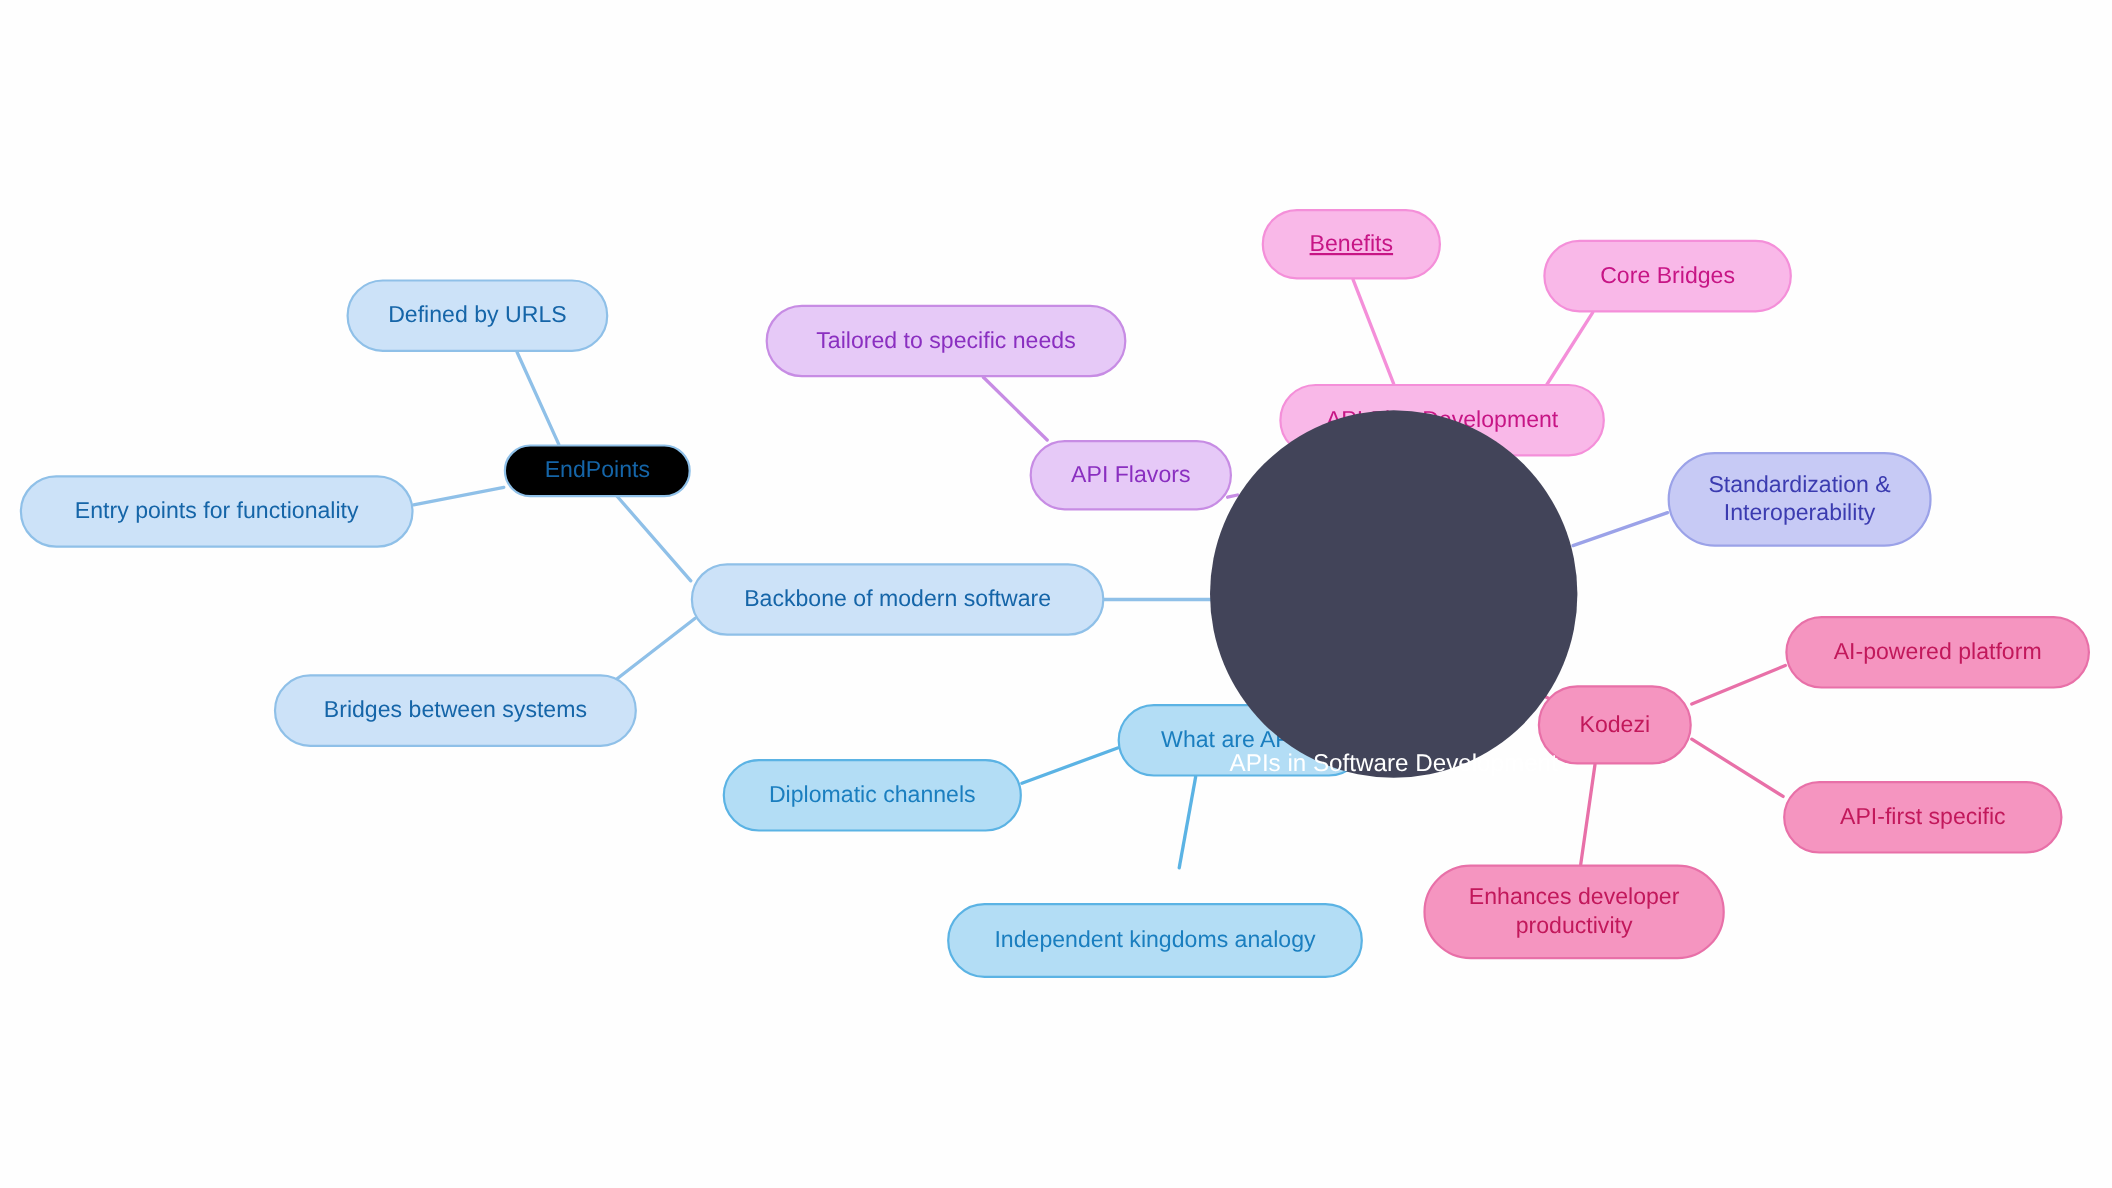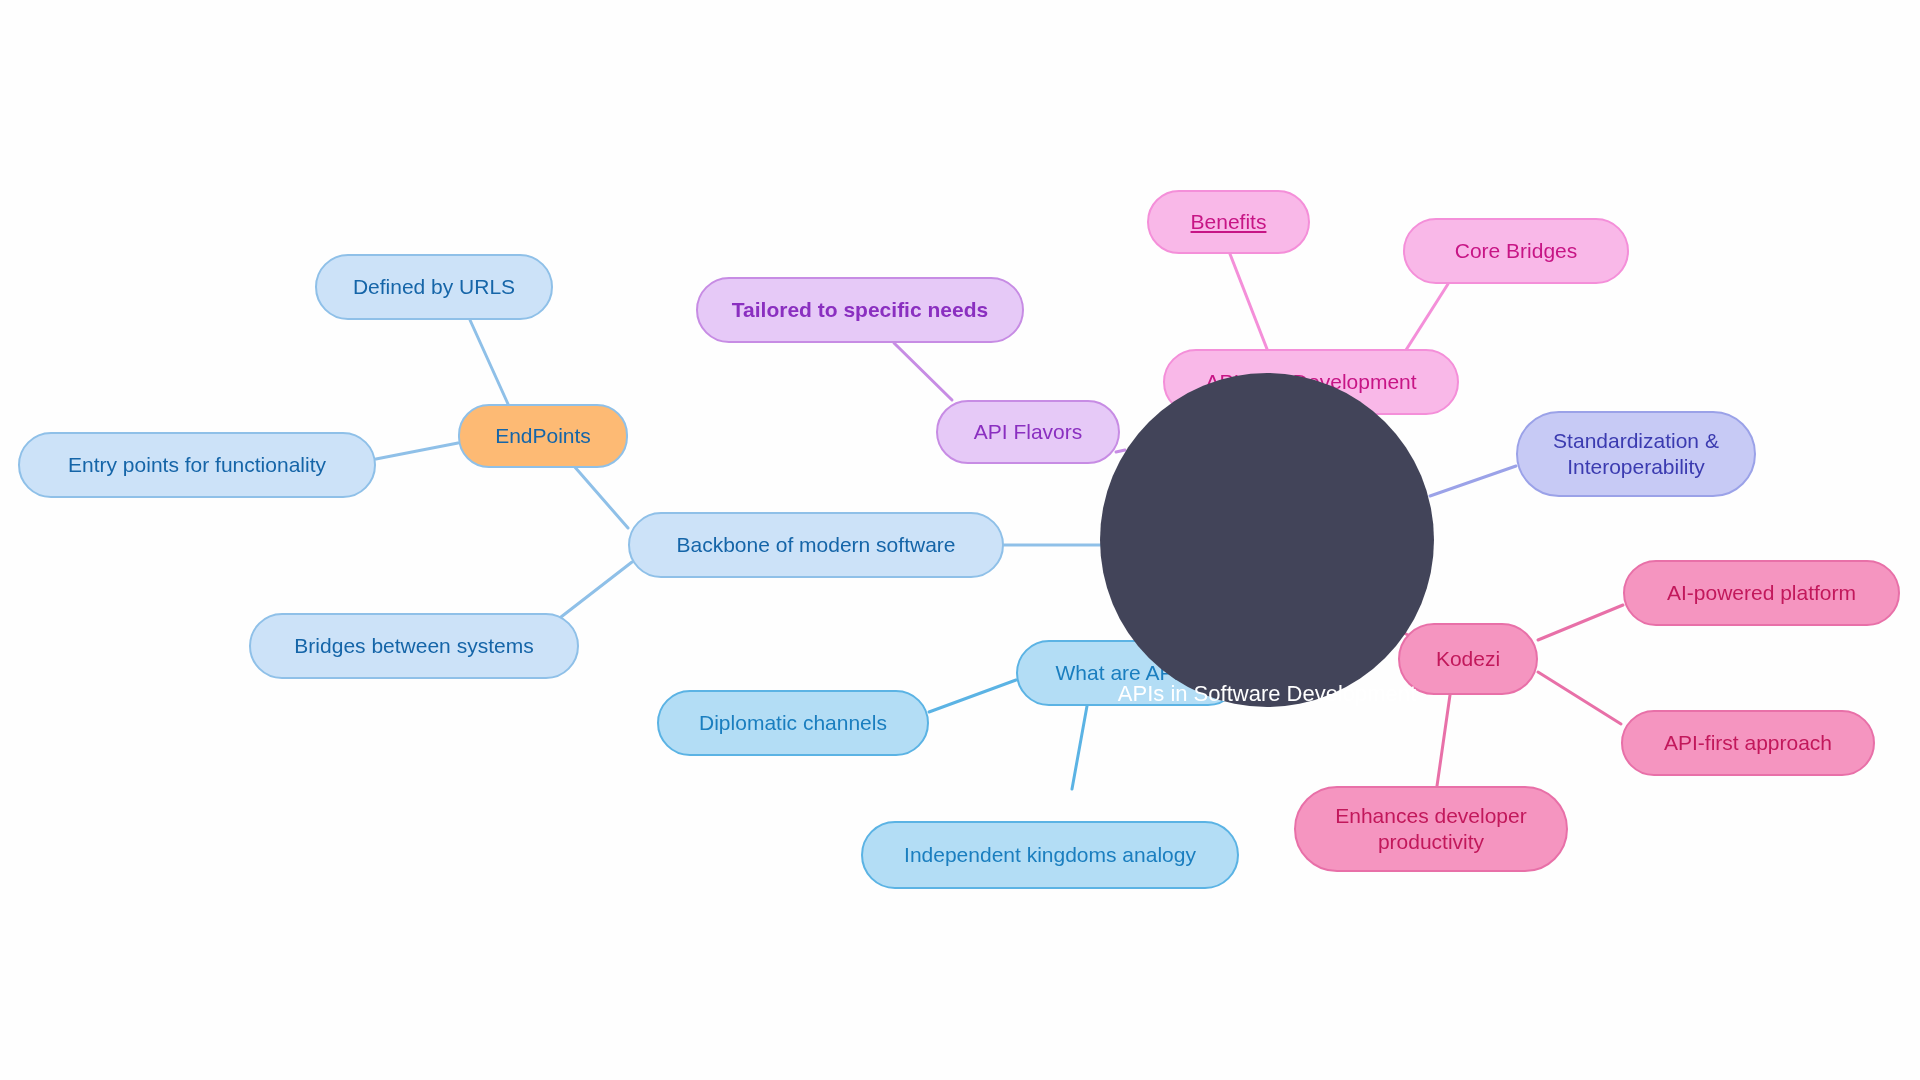--- a/index.html
+++ b/index.html
@@ -71,34 +71,34 @@
       <line x1="1538" y1="672" x2="1621" y2="724" stroke="#e870a8" stroke-width="3" stroke-linecap="round"></line>
       <line x1="1450" y1="695" x2="1437" y2="786" stroke="#e870a8" stroke-width="3" stroke-linecap="round"></line>
       <line x1="1205" y1="672" x2="1190" y2="668" stroke="#5bb3e4" stroke-width="3" stroke-linecap="round"></line>
       <line x1="1016" y1="680" x2="929" y2="712" stroke="#5bb3e4" stroke-width="3" stroke-linecap="round"></line>
       <line x1="1087" y1="706" x2="1072" y2="789" stroke="#5bb3e4" stroke-width="3" stroke-linecap="round"></line>
     </svg>
   <div id="node-layer">
       <div class="root-node" style="left: 1100px; top: 373px; width: 334px; height: 334px; background: rgb(66, 68, 89); color: rgb(255, 255, 255); font-size: 22px;">
         <span>APIs in Software Development</span>
       </div>
-      <div class="node" style="left: 458px; top: 404px; width: 170px; height: 64px; background: #fdba74; border-color: rgb(143, 192, 232); color: rgb(21, 101, 168); font-size: 21px; border-radius: 31px; padding: 0px 16px;"><span>EndPoints</span></div>
+      <div class="node" style="left: 458px; top: 404px; width: 170px; height: 48px; background: #000000; border-color: rgb(143, 192, 232); color: rgb(21, 101, 168); font-size: 21px; border-radius: 31px; padding: 0px 16px;"><span>EndPoints</span></div>
       <div class="node" style="left: 315px; top: 254px; width: 238px; height: 66px; background: rgb(204, 226, 248); border-color: rgb(143, 192, 232); color: rgb(21, 101, 168); font-size: 21px; border-radius: 33px; padding: 0px 16px;"><span>Defined by URLS</span></div>
       <div class="node" style="left: 18px; top: 432px; width: 358px; height: 66px; background: rgb(204, 226, 248); border-color: rgb(143, 192, 232); color: rgb(21, 101, 168); font-size: 21px; border-radius: 33px; padding: 0px 16px;"><span>Entry points for functionality</span></div>
       <div class="node" style="left: 628px; top: 512px; width: 376px; height: 66px; background: rgb(204, 226, 248); border-color: rgb(143, 192, 232); color: rgb(21, 101, 168); font-size: 21px; border-radius: 33px; padding: 0px 16px;"><span>Backbone of modern software</span></div>
       <div class="node" style="left: 249px; top: 613px; width: 330px; height: 66px; background: rgb(204, 226, 248); border-color: rgb(143, 192, 232); color: rgb(21, 101, 168); font-size: 21px; border-radius: 33px; padding: 0px 16px;"><span>Bridges between systems</span></div>
       <div class="node" style="left: 936px; top: 400px; width: 184px; height: 64px; background: rgb(230, 201, 247); border-color: rgb(199, 140, 228); color: rgb(138, 47, 192); font-size: 21px; border-radius: 32px; padding: 0px 16px;"><span>API Flavors</span></div>
-      <div class="node" style="left: 696px; top: 277px; width: 328px; height: 66px; background: rgb(230, 201, 247); border-color: rgb(199, 140, 228); color: rgb(138, 47, 192); font-size: 21px; border-radius: 33px; padding: 0px 16px; font-weight: bold;"><span>Tailored to specific needs</span></div>
+      <div class="node" style="left: 696px; top: 277px; width: 328px; height: 66px; background: rgb(230, 201, 247); border-color: rgb(199, 140, 228); color: rgb(138, 47, 192); font-size: 21px; border-radius: 33px; padding: 0px 16px;"><span>Tailored to specific needs</span></div>
       <div class="node" style="left: 1163px; top: 349px; width: 296px; height: 66px; background: rgb(249, 184, 232); border-color: rgb(244, 143, 217); color: rgb(199, 21, 133); font-size: 21px; border-radius: 33px; padding: 0px 16px;"><span>API-First Development</span></div>
       <div class="node" style="left: 1147px; top: 190px; width: 163px; height: 64px; background: rgb(249, 184, 232); border-color: rgb(244, 143, 217); color: rgb(199, 21, 133); font-size: 21px; border-radius: 32px; padding: 0px 16px; text-decoration: underline;"><span>Benefits</span></div>
       <div class="node" style="left: 1403px; top: 218px; width: 226px; height: 66px; background: rgb(249, 184, 232); border-color: rgb(244, 143, 217); color: rgb(199, 21, 133); font-size: 21px; border-radius: 33px; padding: 0px 16px;"><span>Core Bridges</span></div>
       <div class="node" style="left: 1516px; top: 411px; width: 240px; height: 86px; background: rgb(199, 202, 245); border-color: rgb(155, 162, 232); color: rgb(59, 59, 176); font-size: 21px; border-radius: 43px; padding: 0px 16px;"><span>Standardization &amp;
 Interoperability</span></div>
       <div class="node" style="left: 1398px; top: 623px; width: 140px; height: 72px; background: rgb(245, 149, 192); border-color: rgb(232, 112, 168); color: rgb(194, 24, 91); font-size: 21px; border-radius: 36px; padding: 0px 16px;"><span>Kodezi</span></div>
       <div class="node" style="left: 1623px; top: 560px; width: 277px; height: 66px; background: rgb(245, 149, 192); border-color: rgb(232, 112, 168); color: rgb(194, 24, 91); font-size: 21px; border-radius: 33px; padding: 0px 16px;"><span>AI-powered platform</span></div>
-      <div class="node" style="left: 1621px; top: 710px; width: 254px; height: 66px; background: rgb(245, 149, 192); border-color: rgb(232, 112, 168); color: rgb(194, 24, 91); font-size: 21px; border-radius: 33px; padding: 0px 16px;"><span>API-first approach</span></div>
+      <div class="node" style="left: 1621px; top: 710px; width: 254px; height: 66px; background: rgb(245, 149, 192); border-color: rgb(232, 112, 168); color: rgb(194, 24, 91); font-size: 21px; border-radius: 33px; padding: 0px 16px;"><span>API-first specific</span></div>
       <div class="node" style="left: 1294px; top: 786px; width: 274px; height: 86px; background: rgb(245, 149, 192); border-color: rgb(232, 112, 168); color: rgb(194, 24, 91); font-size: 21px; border-radius: 43px; padding: 0px 16px;"><span>Enhances developer
 productivity</span></div>
       <div class="node" style="left: 1016px; top: 640px; width: 225px; height: 66px; background: rgb(179, 221, 245); border-color: rgb(91, 179, 228); color: rgb(26, 126, 191); font-size: 21px; border-radius: 33px; padding: 0px 16px;"><span>What are APIs?</span></div>
       <div class="node" style="left: 657px; top: 690px; width: 272px; height: 66px; background: rgb(179, 221, 245); border-color: rgb(91, 179, 228); color: rgb(26, 126, 191); font-size: 21px; border-radius: 33px; padding: 0px 16px;"><span>Diplomatic channels</span></div>
       <div class="node" style="left: 861px; top: 789px; width: 378px; height: 68px; background: rgb(179, 221, 245); border-color: rgb(91, 179, 228); color: rgb(26, 126, 191); font-size: 21px; border-radius: 34px; padding: 0px 16px; margin-top: 32px;"><span>Independent kingdoms analogy</span></div>
     </div>
 </div>
 
 </body></html>

